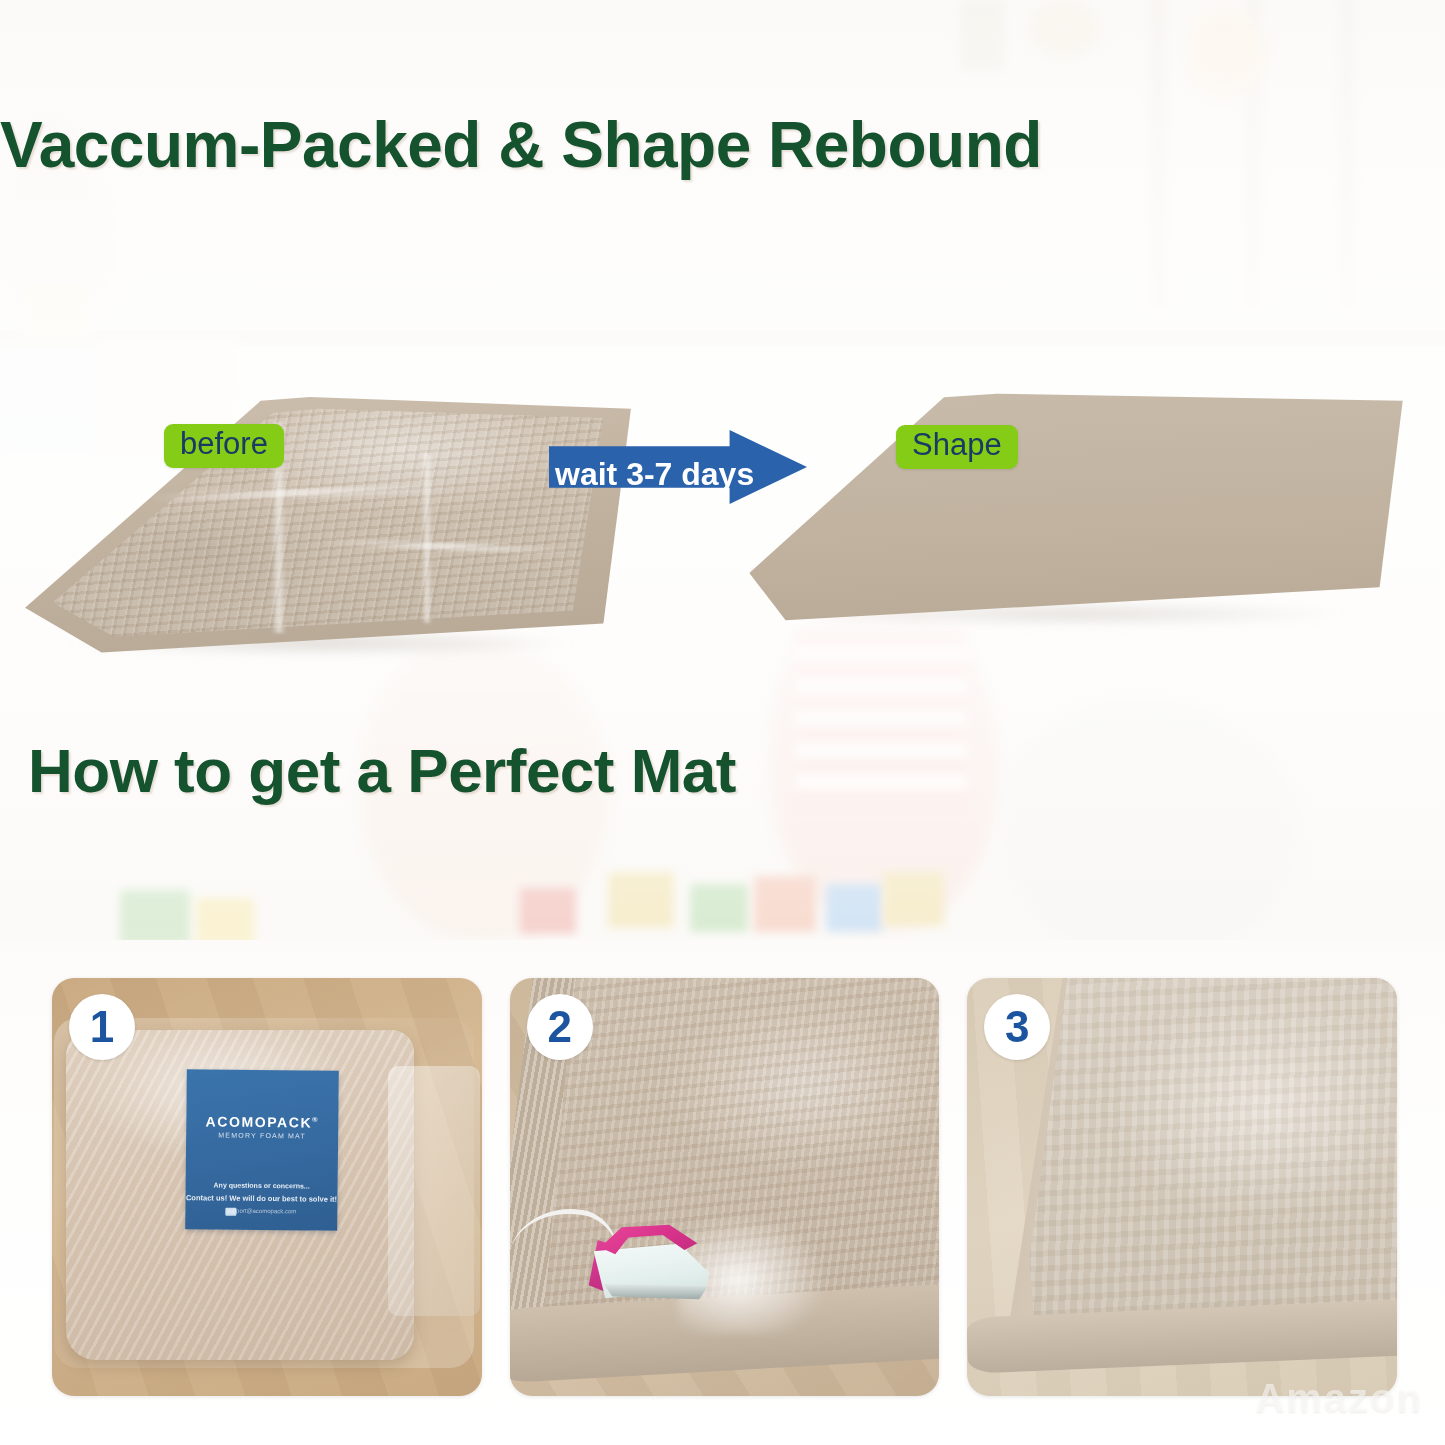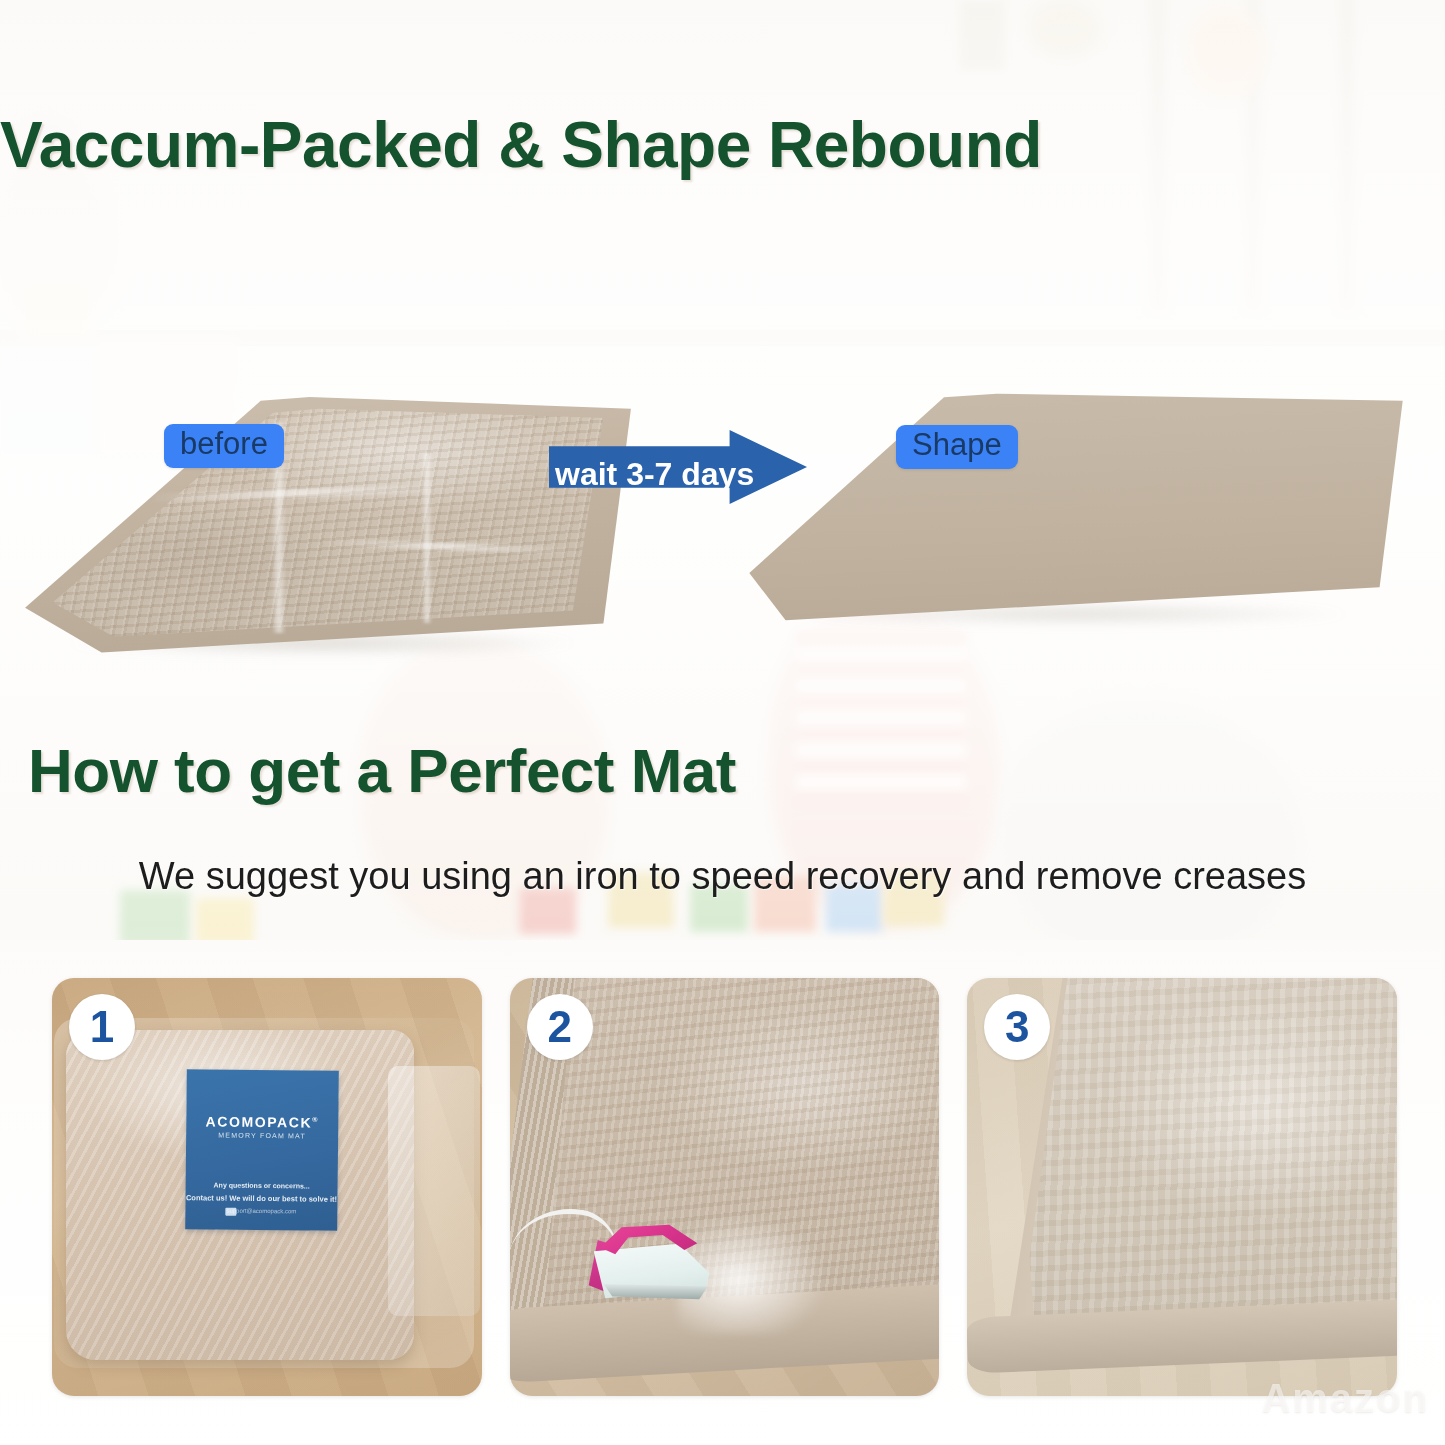--- a/index.html
+++ b/index.html
@@ -133,21 +133,21 @@
     clip-path: polygon(39.5% 7.0%, 95.5% 9.5%, 92.0% 79.0%, 9.5% 91.0%, 4.5% 76.0%, 32.0% 8.0%);
   }
   #mat-after .mat-shadow {
     position: absolute; left: 50px; top: 212px; width: 560px; height: 26px;
     background: radial-gradient(ellipse at center, rgba(150,140,126,0.24), rgba(255,255,255,0) 70%);
     filter: blur(5px);
   }
 
   .pill-label {
     position: absolute;
-    background: #3b82f6;
+    background: #84cc16;
     color: #1a3a66;
     border-radius: 9px;
     font-size: 31px;
     padding: 4px 16px 7px 16px;
     line-height: 1.05;
     box-shadow: 0 1px 3px rgba(0,0,0,0.10);
   }
   #label-before { left: 164px; top: 424px; }
   #label-after  { left: 896px; top: 425px; }
 
@@ -334,21 +334,21 @@
   }
   #card-3 .mat-bottom {
     position: absolute; left: 0px; top: 330px; width: 470px; height: 56px;
     background: linear-gradient(180deg,#d3c6b4 0%, #c7b9a7 55%, #bcae9c 100%);
     border-radius: 30px / 14px;
     transform: rotate(-2.4deg);
   }
 
   
   #watermark {
-    position: absolute; right: 16px; bottom: 24px;
+    position: absolute; right: 22px; bottom: 24px;
     color: rgba(255,255,255,0.55);
     font-size: 40px; font-weight: bold;
     letter-spacing: 2px;
     z-index: 40;
     text-shadow: 0 1px 2px rgba(160,150,140,0.18);
     user-select: none;
   }
 </style>
 </head>
 <body>
@@ -420,21 +420,20 @@
 
   <div class="pill-label" id="label-after">Shape</div>
 
   <div id="arrow-wait">
     <div class="arrow-shape"></div>
     <div class="arrow-text">wait 3-7 days</div>
   </div>
 
   <div class="headline" id="headline-2">How to get a Perfect Mat</div>
 
-  <div class="subline" id="subline-2">We suggest you using an iron to speed recovery and remove creases</div>
 
   <div id="photo-row">
 
     <div class="photo-card" id="card-1">
       <div class="scene"></div>
       <div class="bag-wrap"></div>
       <div class="bag"></div>
       <div class="plastic-right"></div>
 
       <div class="blue-card">

